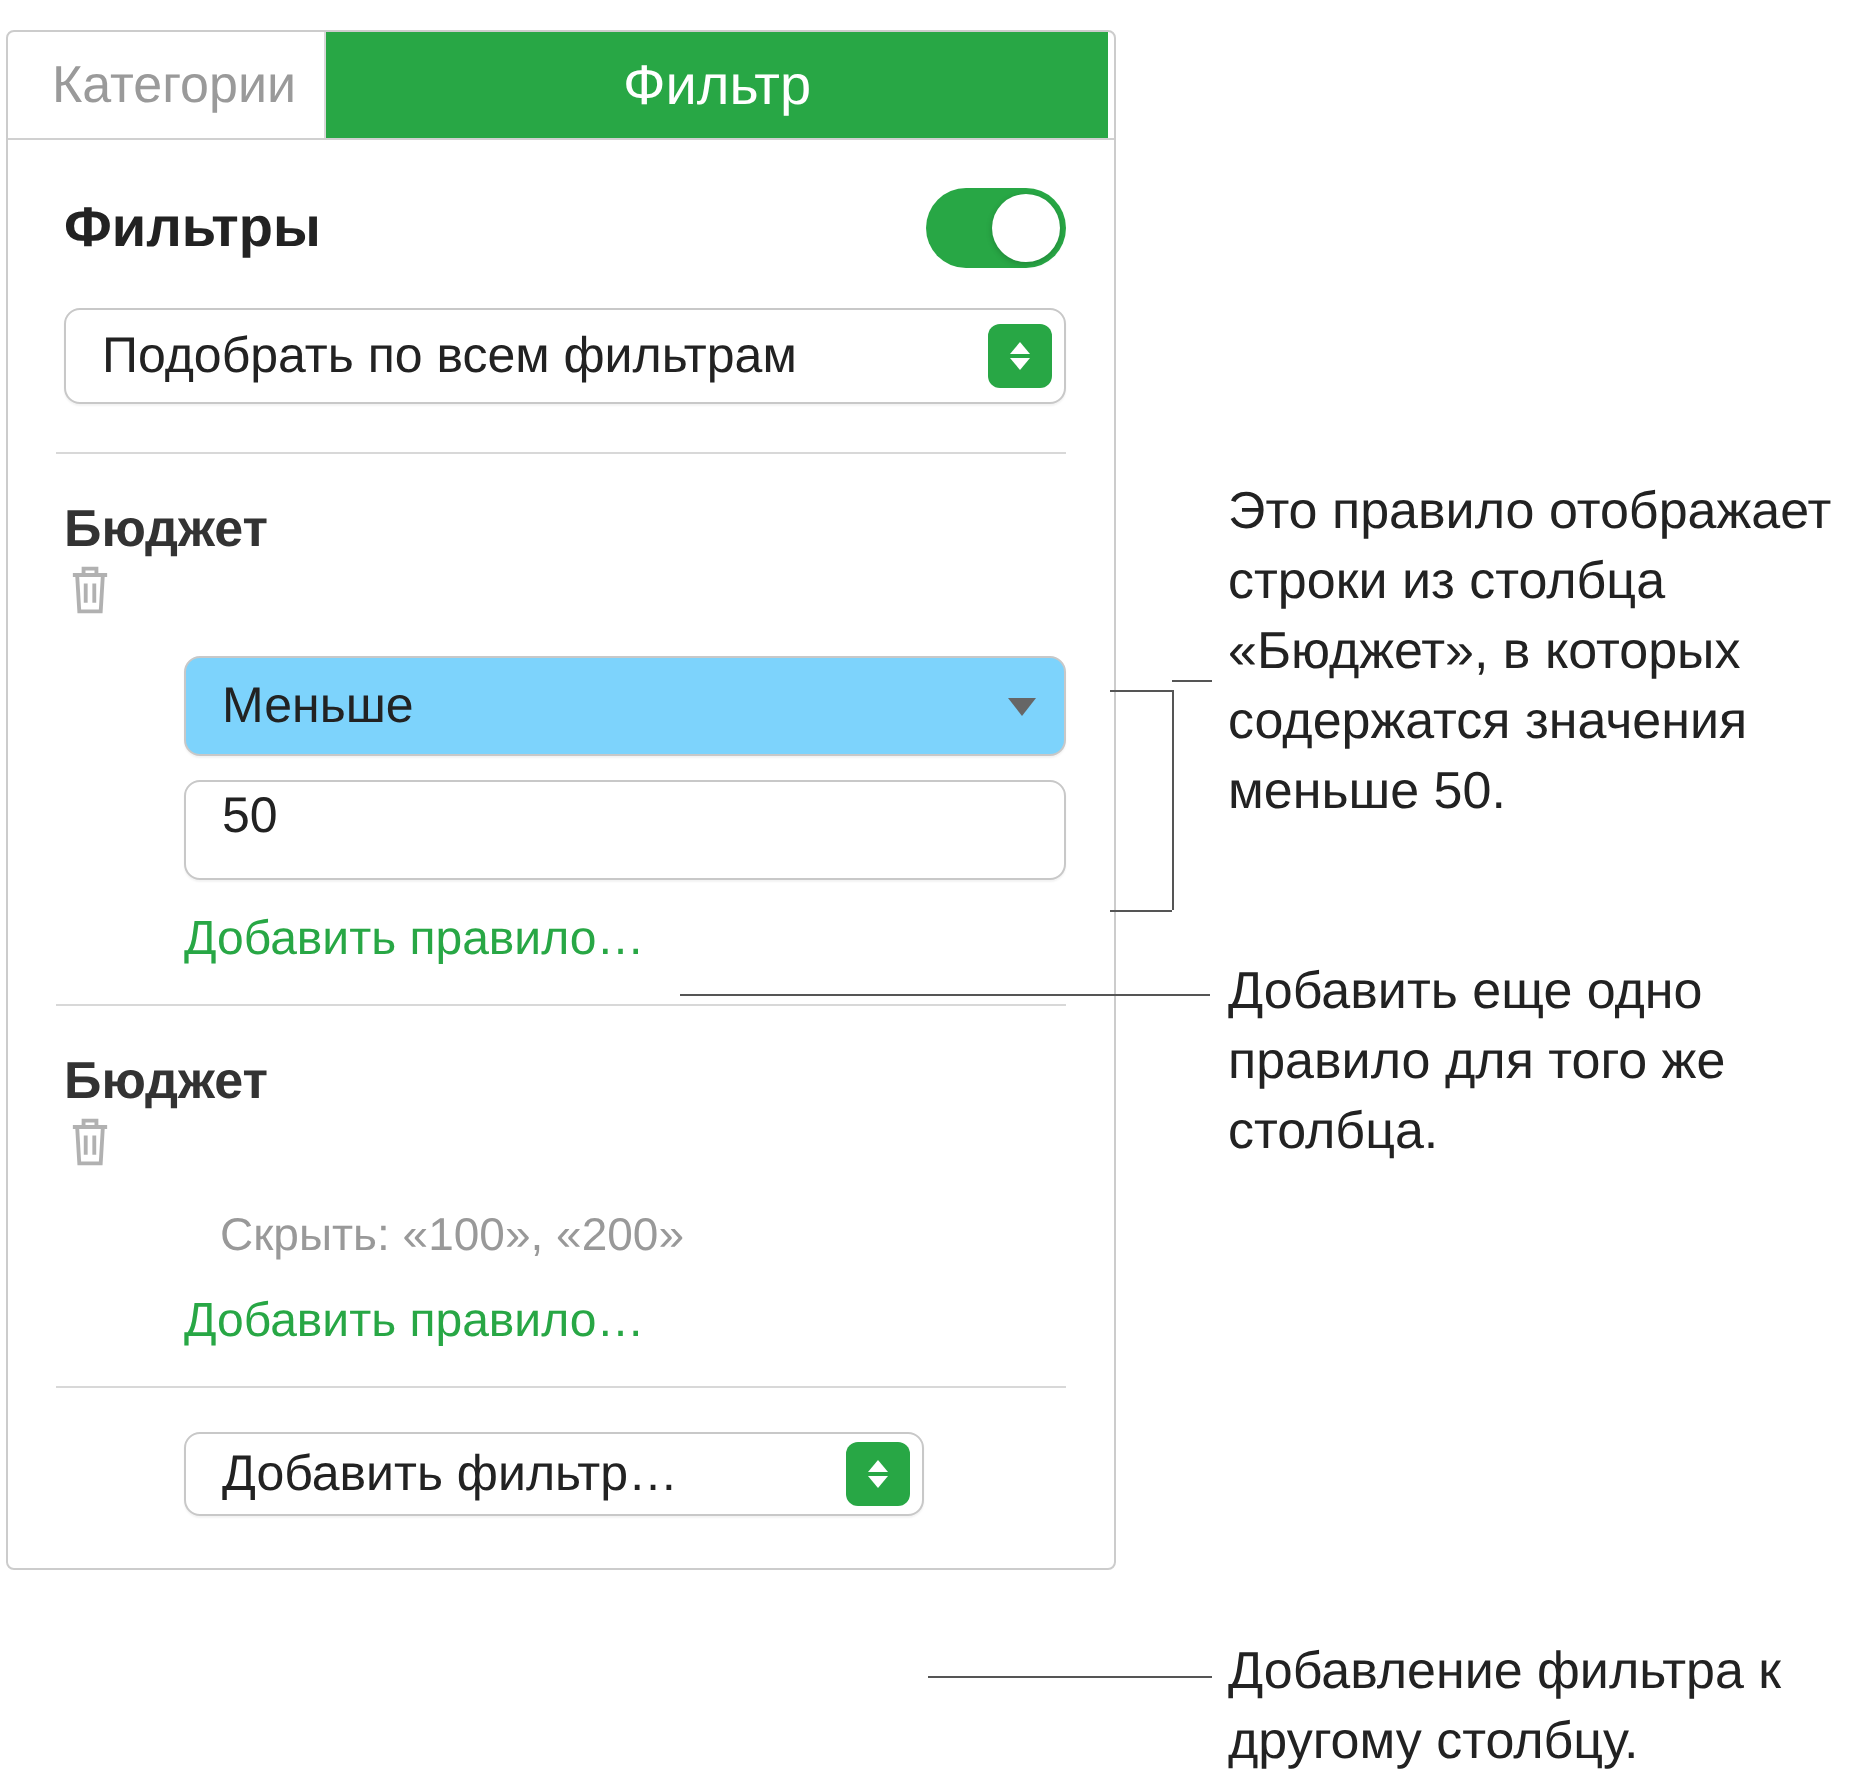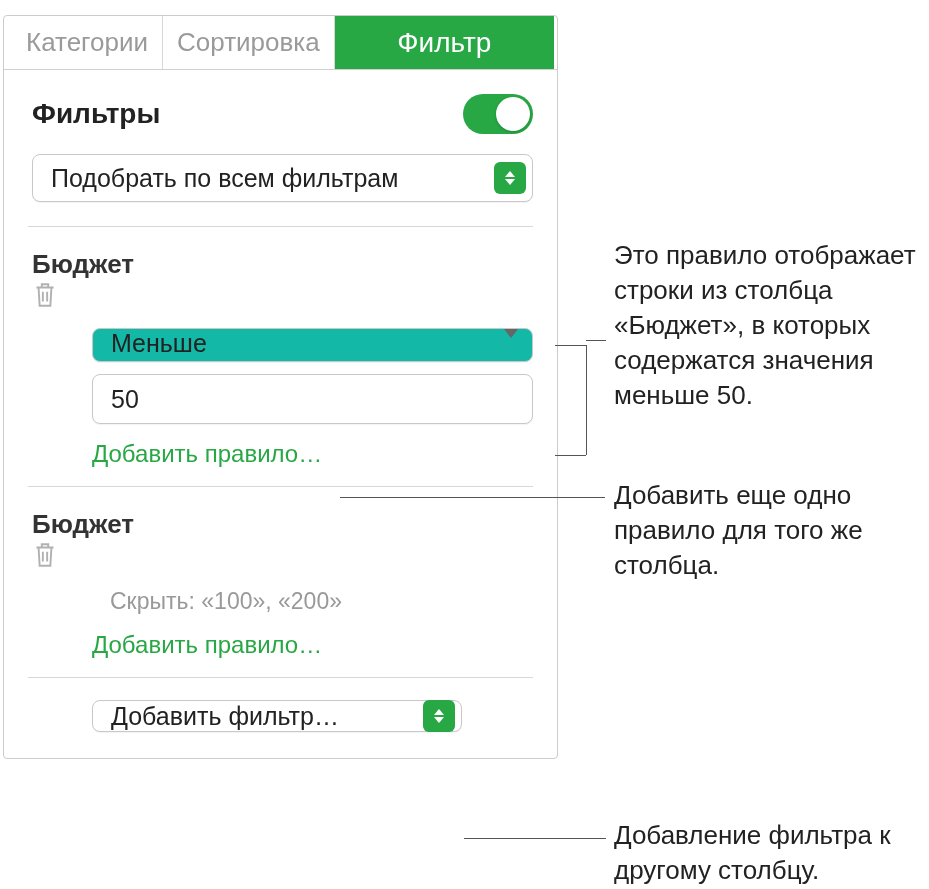--- a/index.html
+++ b/index.html
@@ -151,51 +151,52 @@
       cursor: pointer;
       opacity: 0.45;
     }
     .trash-svg {
       stroke: #555;
       fill: none;
       stroke-width: 1.8;
     }
     .rule-dropdown {
       display: flex;
+      align-items: center;
       justify-content: space-between;
       border: 1px solid #c8c8c8;
       border-radius: 8px;
-      background: #14b8a6;
-      height: 34px;
+      background: #7dd3fc;
+      height: 50px;
       padding: 0 14px 0 18px;
       font-size: 25px;
       color: #222;
       cursor: pointer;
       margin-left: 60px;
       box-shadow: 0 1px 1px rgba(0,0,0,0.05);
     }
     .chevron-down {
       width: 0;
       height: 0;
       border-left: 7px solid transparent;
       border-right: 7px solid transparent;
       border-top: 9px solid #666;
     }
     .rule-input {
       border: 1px solid #c8c8c8;
       border-radius: 8px;
       background: #fff;
       height: 50px;
-      padding: 0 18px;
+      padding: 16px 18px;
       font-size: 25px;
       color: #222;
       margin-left: 60px;
       margin-top: 12px;
       display: flex;
-      align-items: center;
+      align-items: flex-end;
       box-shadow: 0 1px 1px rgba(0,0,0,0.05);
     }
     .add-rule {
       color: #28a745;
       font-size: 24px;
       margin-left: 60px;
       margin-top: 16px;
       cursor: pointer;
     }
     .hide-text {
@@ -207,21 +208,21 @@
     .add-filter-row {
       padding: 22px 24px 26px 88px;
     }
     .add-filter-dropdown {
       display: flex;
       align-items: center;
       justify-content: space-between;
       border: 1px solid #c8c8c8;
       border-radius: 8px;
       background: #fff;
-      height: 32px;
+      height: 42px;
       padding: 0 6px 0 18px;
       font-size: 25px;
       color: #222;
       cursor: pointer;
       width: 370px;
       box-shadow: 0 1px 1px rgba(0,0,0,0.05);
     }
     .callout {
       position: absolute;
       font-size: 26px;
@@ -236,21 +237,20 @@
       position: absolute;
       border-right: 1.5px solid #555;
     }
   </style>
 </head>
 <body>
 
 <div class="panel">
   <div class="tabs">
     <div class="tab">Категории</div>
-    <div class="tab">Сортировка</div>
     <div class="tab active">Фильтр</div>
   </div>
 
   <div class="section-header">
     <div class="section-title">Фильтры</div>
     <div class="toggle">
       <div class="toggle-knob"></div>
     </div>
   </div>
 

